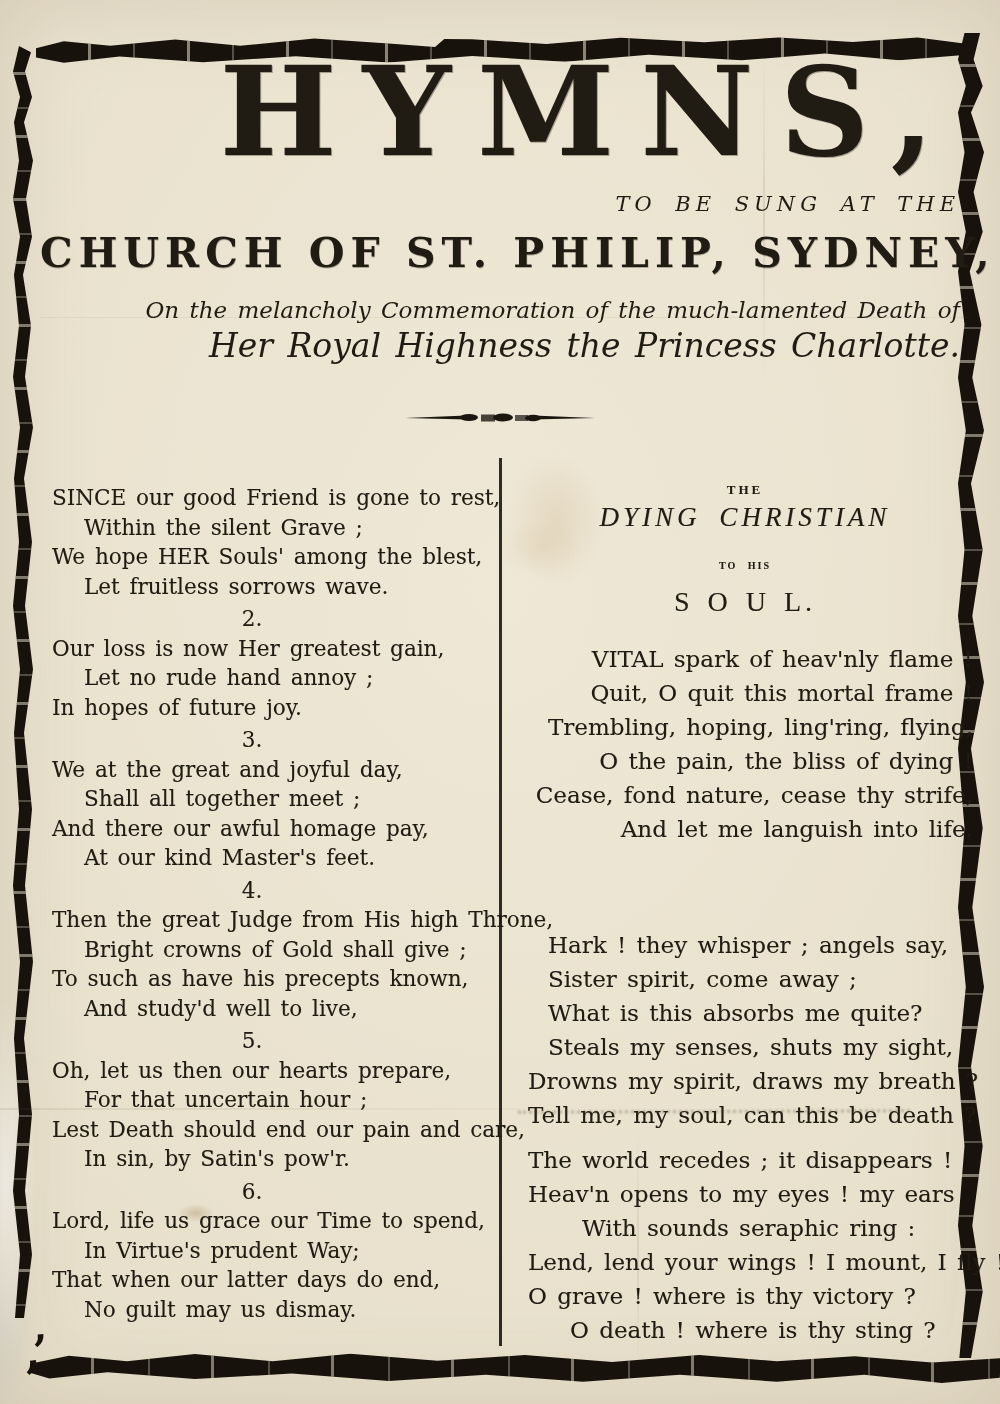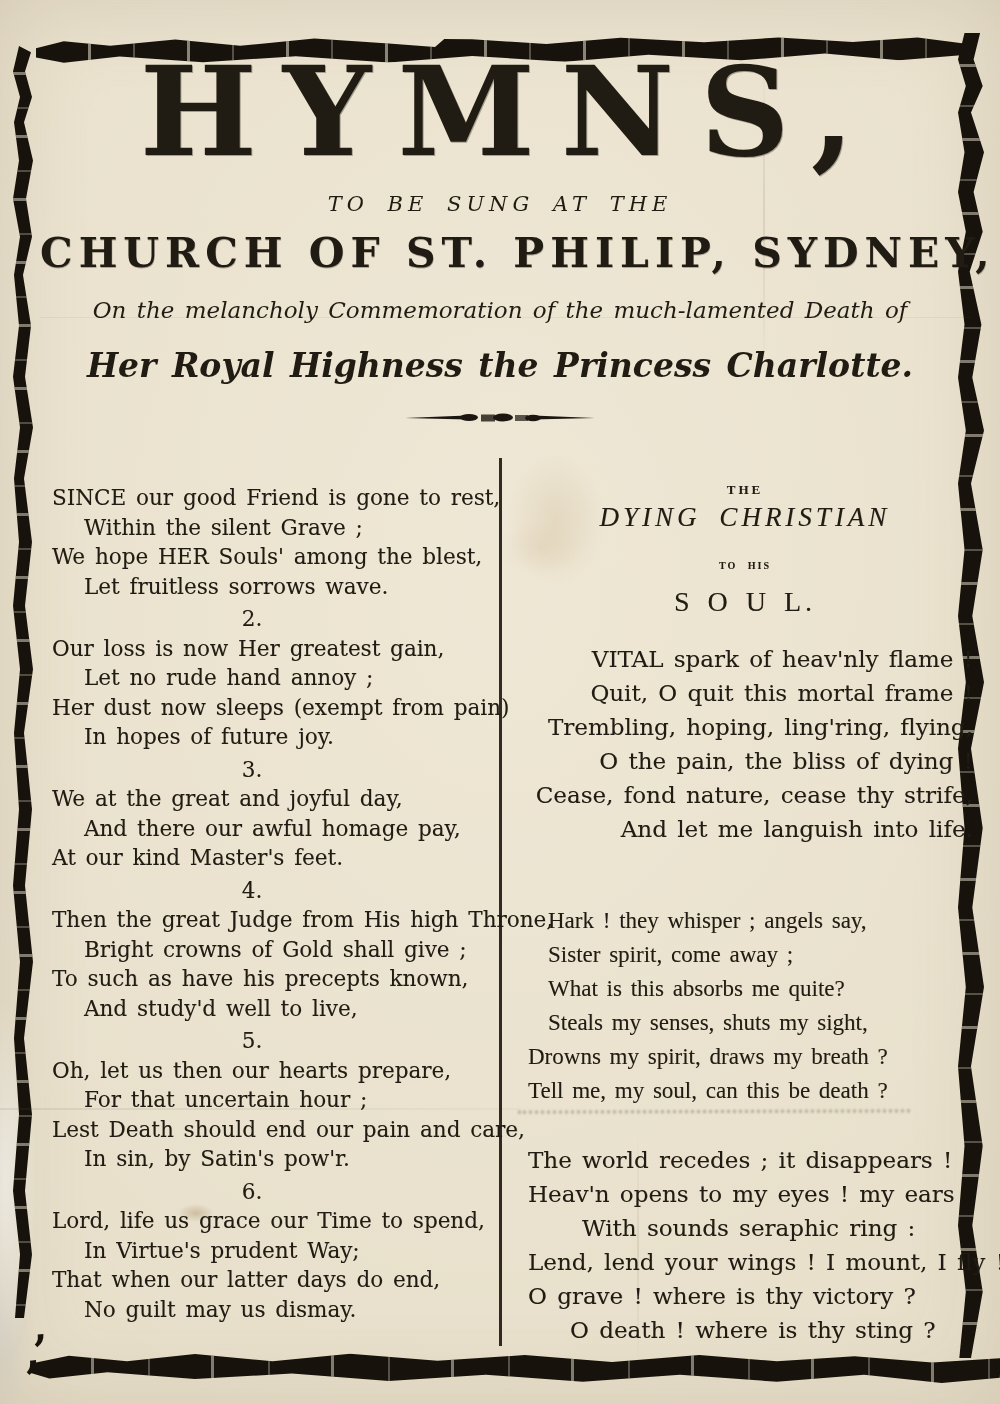--- a/index.html
+++ b/index.html
@@ -36,27 +36,27 @@
     clip-path:polygon(25% 0%,85% 0%,60% 2%,95% 4%,50% 6%,100% 9%,60% 12%,95% 15%,45% 18%,90% 22%,55% 26%,100% 30%,50% 34%,95% 39%,55% 44%,100% 49%,50% 54%,95% 60%,55% 66%,100% 72%,50% 78%,95% 84%,55% 90%,95% 95%,50% 100%,5% 100%,30% 95%,0% 90%,25% 84%,0% 78%,30% 72%,0% 66%,25% 60%,0% 54%,30% 49%,0% 44%,25% 39%,0% 34%,30% 30%,0% 26%,25% 22%,0% 18%,30% 15%,0% 12%,25% 9%,0% 6%,30% 4%,0% 2%); }
   .b-right::after{ background:repeating-linear-gradient(180deg, transparent 0 31px, rgba(233,225,208,.5) 31px 34px, transparent 34px 72px, rgba(233,225,208,.3) 72px 74px); }
   .b-bottom { left:30px; top:1352px; width:970px; height:30px; transform:rotate(.2deg);
     clip-path:polygon(0% 45%,4% 18%,10% 35%,17% 10%,25% 34%,33% 8%,42% 30%,51% 10%,60% 32%,69% 8%,77% 28%,85% 10%,93% 30%,100% 15%,100% 80%,94% 98%,86% 72%,77% 96%,67% 74%,57% 98%,47% 76%,37% 98%,27% 74%,17% 94%,8% 72%,2% 94%,0% 75%); }
   .b-bottom::after{ background:repeating-linear-gradient(90deg, transparent 0 61px, rgba(233,225,208,.5) 61px 64px, transparent 64px 118px, rgba(233,225,208,.3) 118px 120px); }
 
   .printer-mark { position:absolute; left:24px; top:1326px; font-size:44px; font-weight:bold;
     transform:rotate(-6deg); letter-spacing:-6px; color:#17130c; }
 
   
-  .tb { position:absolute; left:40px; right:40px; text-align:center; white-space:nowrap; }
+  .tb { position:absolute; left:40px; right:40px; text-align:right; white-space:nowrap; }
   .t-hymns { top:50px; font-size:124px; line-height:1; font-weight:bold; letter-spacing:26px; padding-left:20px;
     text-shadow:1px 1px 0 rgba(33,28,19,.35); }
   .t-sub1 { top:192px; font-size:21px; font-style:italic; letter-spacing:5px; word-spacing:7px; }
   .t-sub2 { top:229px; font-size:41px; font-weight:bold; letter-spacing:6px; text-shadow:.5px .5px 0 rgba(33,28,19,.3); }
   .t-ded1 { top:297px; font-size:23px; font-style:italic; word-spacing:3px; }
-  .t-ded2 { top:326px; font-size:33px; font-style:italic; font-weight:bold; word-spacing:4px;margin-top:20px; }
+  .t-ded2 { top:326px; font-size:33px; font-style:italic; font-weight:normal; word-spacing:4px; }
 
   .divider { position:absolute; left:0; right:0; top:410px; text-align:center; }
   .divider svg { display:inline-block; }
 
   
   .colrule { position:absolute; left:499px; top:458px; width:3px; height:888px; background:#1b160f; opacity:.9; }
 
   .lcol { position:absolute; left:52px; top:483px; width:440px; font-size:21.5px; line-height:29.5px;
     word-spacing:3px; text-shadow:.3px .3px 0 rgba(33,28,19,.3); white-space:nowrap; }
   .lcol .verse .pl:nth-child(even) { margin-left:32px; }
@@ -64,21 +64,21 @@
 
   .rcol { position:absolute; left:528px; top:480px; width:434px; font-size:23px;
     word-spacing:3px; text-shadow:.3px .3px 0 rgba(33,28,19,.3); white-space:nowrap; }
   .rh { position:absolute; left:0; width:100%; text-align:center;font-family:Liberation Serif, serif; }
   .rh1 { top:2px;  font-size:13px; font-weight:bold; letter-spacing:3px; }
   .rh2 { top:22px; font-size:27px; font-style:italic; letter-spacing:4px; word-spacing:8px; }
   .rh3 { top:80px; font-size:10px; font-weight:bold; letter-spacing:2px; word-spacing:6px; }
   .rh4 { top:106px; font-size:28px; letter-spacing:4px; }
   .stanza { position:absolute; left:0; line-height:34px; }
   .st1 { top:162px;text-align:right; }
-  .st2 { top:424px;font-family:Liberation Serif, serif; }
+  .st2 { top:448px; }
   .st3 { top:663px; }
   .st1 .rl:nth-child(-n+4), .st2 .rl:nth-child(-n+4) { margin-left:20px; }
   .st3 .rl:nth-child(3) { margin-left:54px; }
   .st3 .rl:nth-child(6) { margin-left:42px; }
 
   .ghost-rule { position:absolute; left:-10px; top:630px; width:392px; height:5px;
     border-top:3px dotted rgba(80,65,45,.35); filter:blur(1px); transform:rotate(-.2deg); }
 
   
   .crease { position:absolute; pointer-events:none; }
@@ -130,26 +130,26 @@
     <div class="verse">
       <div class="pl">SINCE our good Friend is gone to rest,</div>
       <div class="pl">Within the silent Grave ;</div>
       <div class="pl">We hope HER Souls' among the blest,</div>
       <div class="pl">Let fruitless sorrows wave.</div>
     </div>
     <div class="vnum">2.</div>
     <div class="verse">
       <div class="pl">Our loss is now Her greatest gain,</div>
       <div class="pl">Let no rude hand annoy ;</div>
-      <div class="pl">Her dust now sleeps (exempt from pain)</div>
       <div class="pl">In hopes of future joy.</div>
     </div>
     <div class="vnum">3.</div>
     <div class="verse">
       <div class="pl">We at the great and joyful day,</div>
+      <div class="pl">Shall all together meet ;</div>
       <div class="pl">And there our awful homage pay,</div>
       <div class="pl">At our kind Master's feet.</div>
     </div>
     <div class="vnum">4.</div>
     <div class="verse">
       <div class="pl">Then the great Judge from His high Throne,</div>
       <div class="pl">Bright crowns of Gold shall give ;</div>
       <div class="pl">To such as have his precepts known,</div>
       <div class="pl">And study'd well to live,</div>
     </div>

